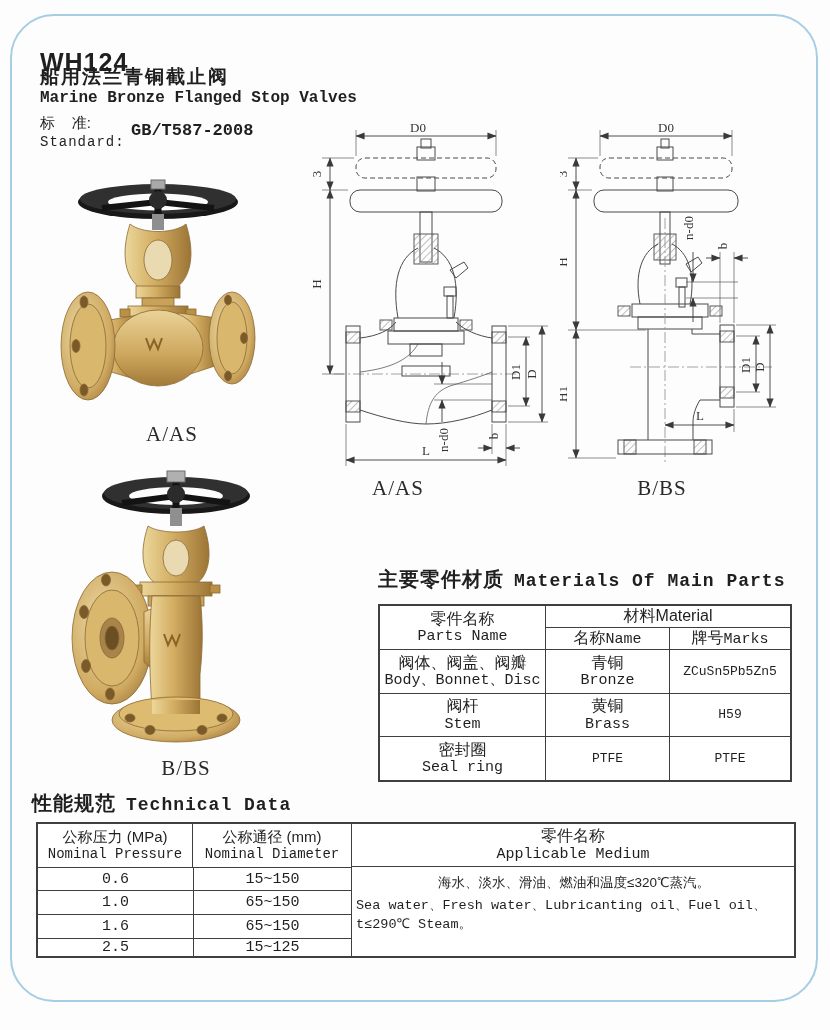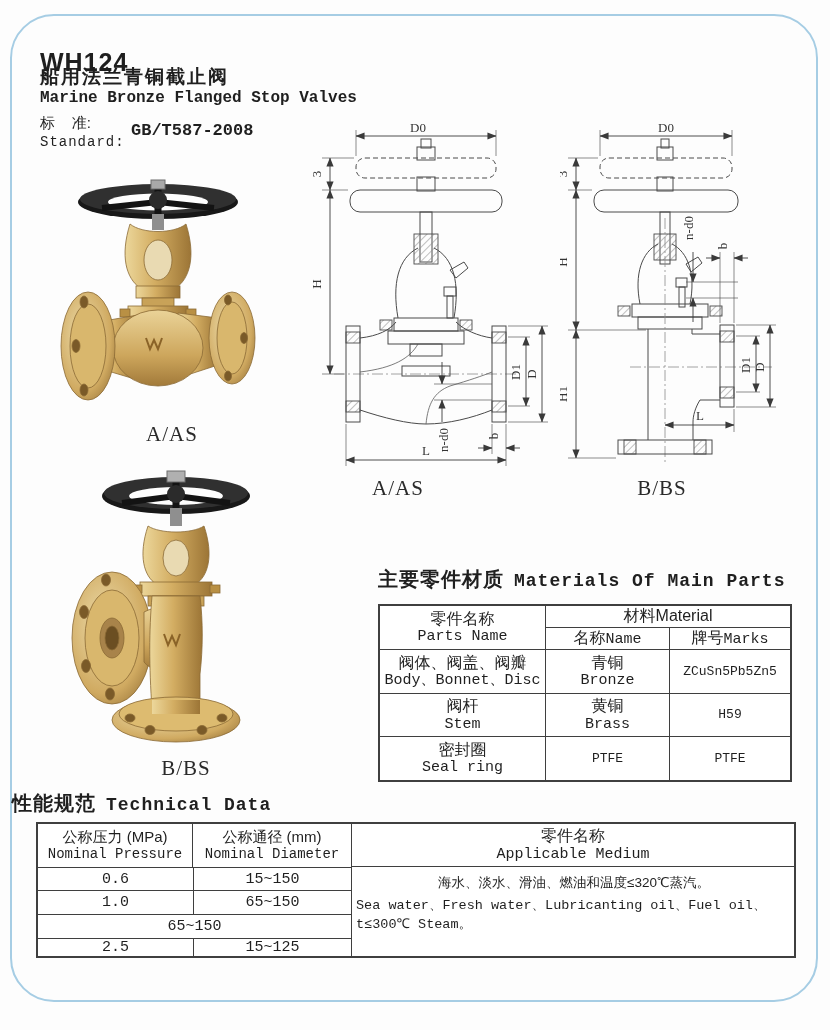--- a/index.html
+++ b/index.html
@@ -451,21 +451,21 @@
       </div>
       <div class="cell c-name marksv">
         <div>PTFE</div>
 
       </div>
       <div class="cell c-marks marksv">PTFE</div>
     </div>
   </div>
 
   
-  <div class="sec-title" style="left:12px;top:790px">
+  <div class="sec-title" style="left:32px;top:790px">
     <span>性能规范</span><span class="en">Technical Data</span>
   </div>
   <div class="tbl tech">
     <div class="tt-left">
       <div class="tt-hrow">
         <div class="cell th-p">
           <div>公称压力 (MPa)</div>
           <div class="en">Nominal Pressure</div>
         </div>
         <div class="cell th-d">
@@ -475,32 +475,33 @@
       </div>
       <div class="tt-drow">
         <div class="td-p">0.6</div>
         <div class="td-d">15~150</div>
       </div>
       <div class="tt-drow">
         <div class="td-p">1.0</div>
         <div class="td-d">65~150</div>
       </div>
       <div class="tt-drow">
+        <div class="td-p">1.6</div>
         <div class="td-d">65~150</div>
       </div>
       <div class="tt-drow">
         <div class="td-p">2.5</div>
         <div class="td-d">15~125</div>
       </div>
     </div>
     <div class="tt-right">
       <div class="cell th-m">
         <div>零件名称</div>
         <div class="en">Applicable Medium</div>
       </div>
       <div class="tm-body">
         <div class="tm-cn">海水、淡水、滑油、燃油和温度≤320℃蒸汽。</div>
         <div class="tm-en">Sea water、Fresh water、Lubricanting oil、Fuel oil、</div>
-        <div class="tm-en2">t≤300℃ Steam。</div>
+        <div class="tm-en2">t≤290℃ Steam。</div>
       </div>
     </div>
   </div>
 </div>
 
 </body></html>

